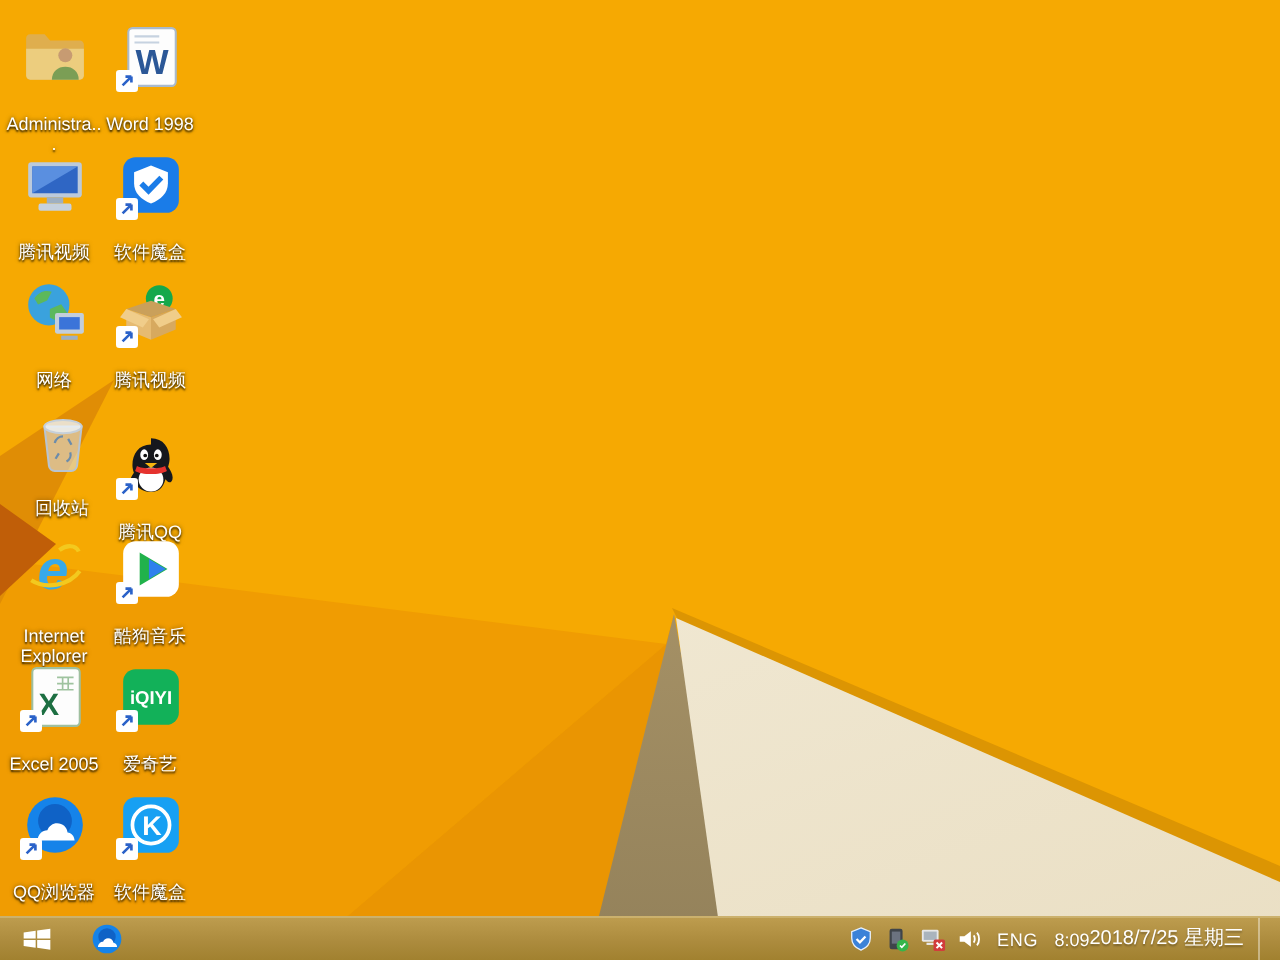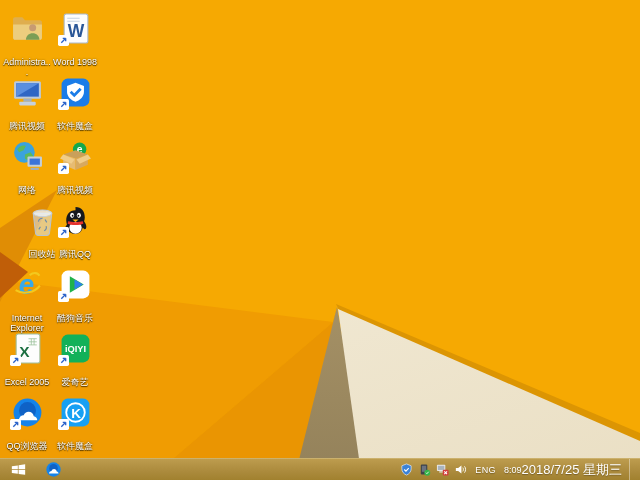--- a/index.html
+++ b/index.html
@@ -43,21 +43,21 @@
   .start-btn{position:absolute;left:0;top:0;width:36px;height:100%;display:flex;align-items:center;justify-content:center;cursor:pointer;}
   .start-btn svg{width:17px;height:15px;display:block;}
   .pinned-btn{position:absolute;left:40px;top:0;width:26px;height:100%;display:flex;align-items:center;justify-content:center;cursor:pointer;}
   .pinned-btn svg{width:17px;height:17px;display:block;}
   .tray{position:absolute;right:0;top:0;bottom:0;display:flex;align-items:center;gap:5px;padding-right:5px;}
   .tray-ic{width:13px;height:13px;display:flex;align-items:center;justify-content:center;cursor:pointer;}
   .tray-ic svg{width:13px;height:13px;display:block;}
   .lang{font-size:9px;color:#fff;letter-spacing:.4px;margin:0 3px;cursor:pointer;text-shadow:0 1px 1px rgba(0,0,0,.3);}
   .clock{display:flex;flex-direction:row;align-items:flex-start;justify-content:center;cursor:pointer;margin-right:2px;}
   .clock .t{font-size:9px;line-height:10px;color:#fff;text-shadow:0 1px 1px rgba(0,0,0,.3);}
-  .clock .d{font-size:13px;line-height:9px;color:#fff;white-space:nowrap;text-shadow:0 1px 1px rgba(0,0,0,.3);}
+  .clock .d{font-size:10px;line-height:9px;color:#fff;white-space:nowrap;text-shadow:0 1px 1px rgba(0,0,0,.3);}
   .show-desktop{width:5px;height:100%;border-left:1px solid rgba(255,255,255,.4);cursor:pointer;}
   text{font-family:"Liberation Sans",sans-serif;}
 </style>
 </head>
 <body>
 
 <div class="wp">
   <div class="wp-layer wp-facet1"></div>
   <div class="wp-layer wp-facet2"></div>
   <div class="wp-layer wp-wedge"></div>
@@ -154,32 +154,32 @@
     <span class="lnk">
       <svg viewBox="0 0 10 10">
           <rect width="10" height="10" rx="1.5" fill="#fff"></rect>
           <path d="M3 7L7 3M7 3H4.3M7 3v2.7" stroke="#2a62c9" stroke-width="1.2" fill="none"></path>
         </svg>
     </span>
   </span>
   <span class="desk-label">腾讯视频</span>
 </div>
 
-<div class="desk-icon" style="left:18px;top:204px">
+<div class="desk-icon" style="left:7px;top:204px">
   <span class="art">
     <svg viewBox="0 0 32 32">
       <path d="M7 9h18l-2.2 19c-.2 1.5-1.4 2.5-2.8 2.5H12c-1.4 0-2.6-1-2.8-2.5z" fill="rgba(218,228,238,.55)" stroke="#b9c4d0" stroke-width="1"></path>
       <ellipse cx="16" cy="9" rx="9" ry="3.2" fill="rgba(238,244,250,.8)" stroke="#c6d0da" stroke-width="1"></ellipse>
       <path d="M12 17c.5-2 2.2-3.2 4-3.2M18.5 15l1.6 2.8M14 22l-1.6 2.6M19.5 21.5c.6 1.8-.2 3.6-1.8 4.4" stroke="#6b8cab" stroke-width="1.1" fill="none"></path>
     </svg>
   </span>
   <span class="desk-label">回收站</span>
 </div>
 
-<div class="desk-icon" style="left:51px;top:204px">
+<div class="desk-icon" style="left:51px;top:216px">
   <span class="art">
     <svg viewBox="0 0 32 32">
       <path d="M16 3c6 0 9 4.6 9 10 0 1.4-.3 2.6-.7 3.8 1 1.5 2.2 3.5 2.2 5.2 0 1.7-.8 2.4-1.6 2.4-.7 0-1.3-.8-1.9-1.5C21.8 27.6 19.3 29 16 29s-5.8-1.4-7-3.1c-.6.7-1.2 1.5-1.9 1.5-.8 0-1.6-.7-1.6-2.4 0-1.7 1.2-3.7 2.2-5.2-.4-1.2-.7-2.4-.7-3.8 0-5.4 3-10 9-10z" fill="#16181d"></path>
       <ellipse cx="16" cy="23" rx="6" ry="5.8" fill="#fff"></ellipse>
       <ellipse cx="12.7" cy="11" rx="1.9" ry="2.6" fill="#fff"></ellipse>
       <ellipse cx="19.3" cy="11" rx="1.9" ry="2.6" fill="#fff"></ellipse>
       <circle cx="13.2" cy="11.4" r=".9" fill="#111"></circle>
       <circle cx="18.8" cy="11.4" r=".9" fill="#111"></circle>
       <path d="M13 15h6l-3 2.4z" fill="#f6b50e"></path>
       <path d="M9.2 16.5c2 1.5 11.6 1.5 13.6 0l.9 2.4c-3 2-12.4 2-15.4 0z" fill="#e5322e"></path>

